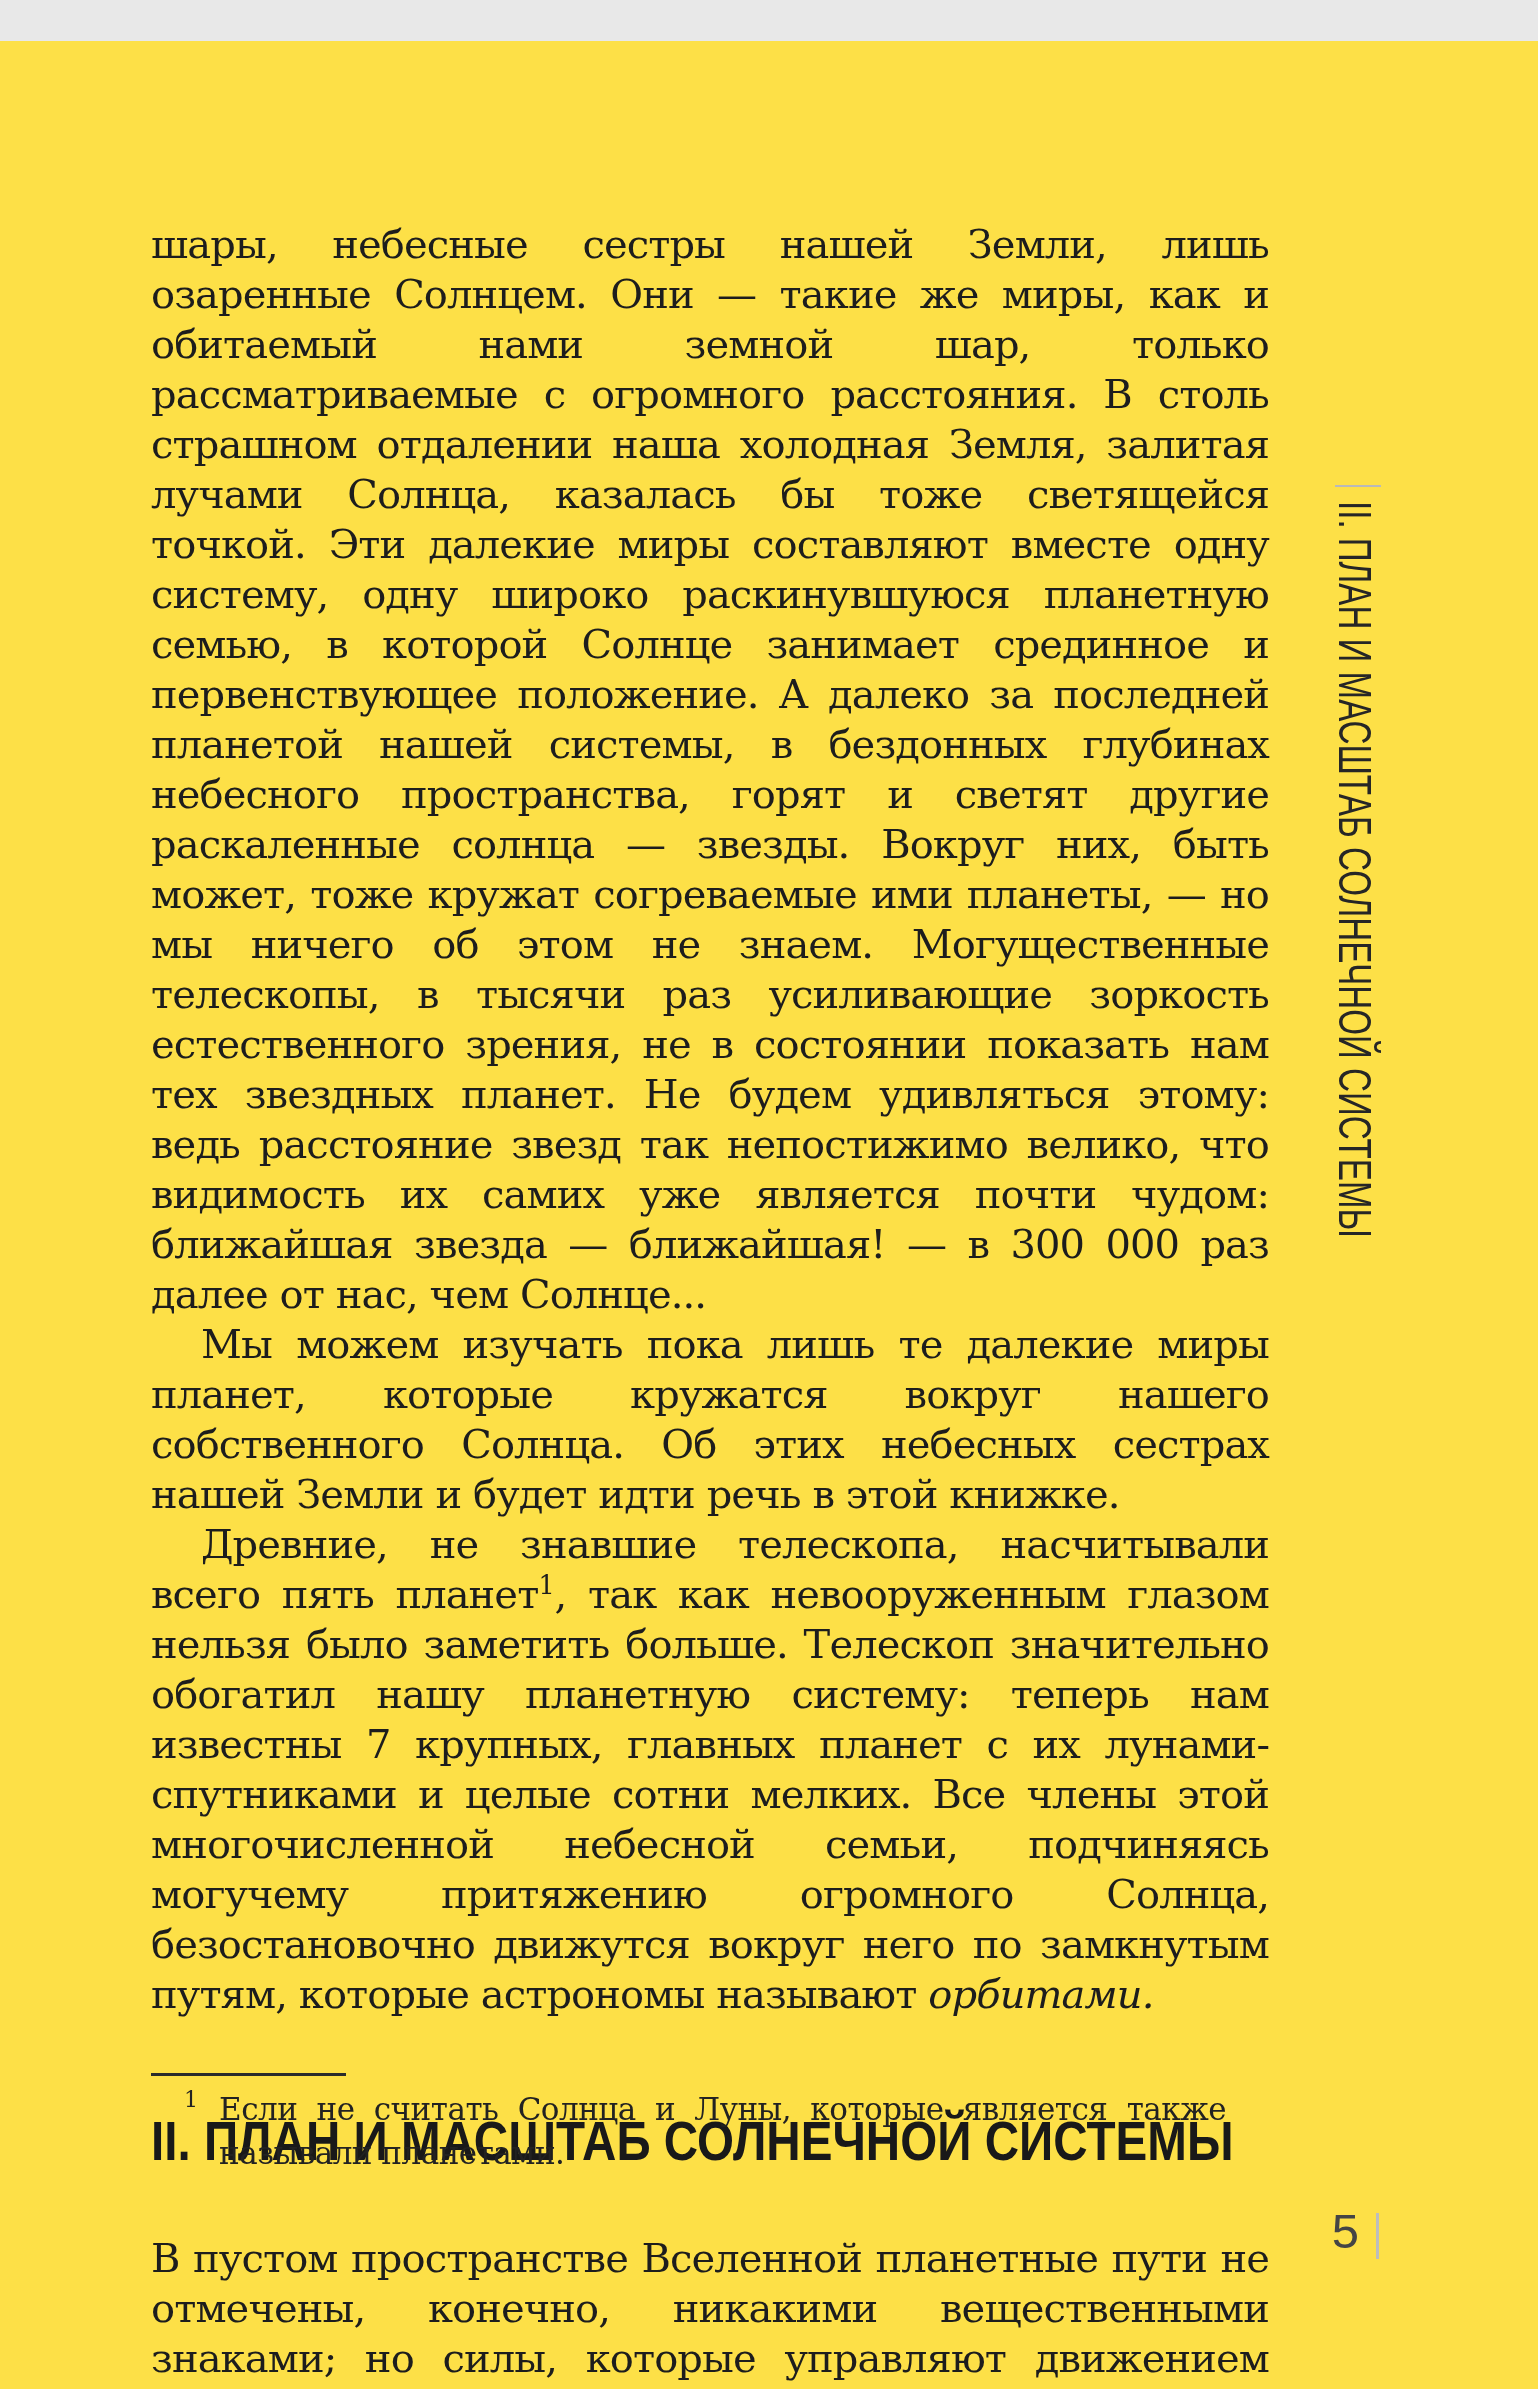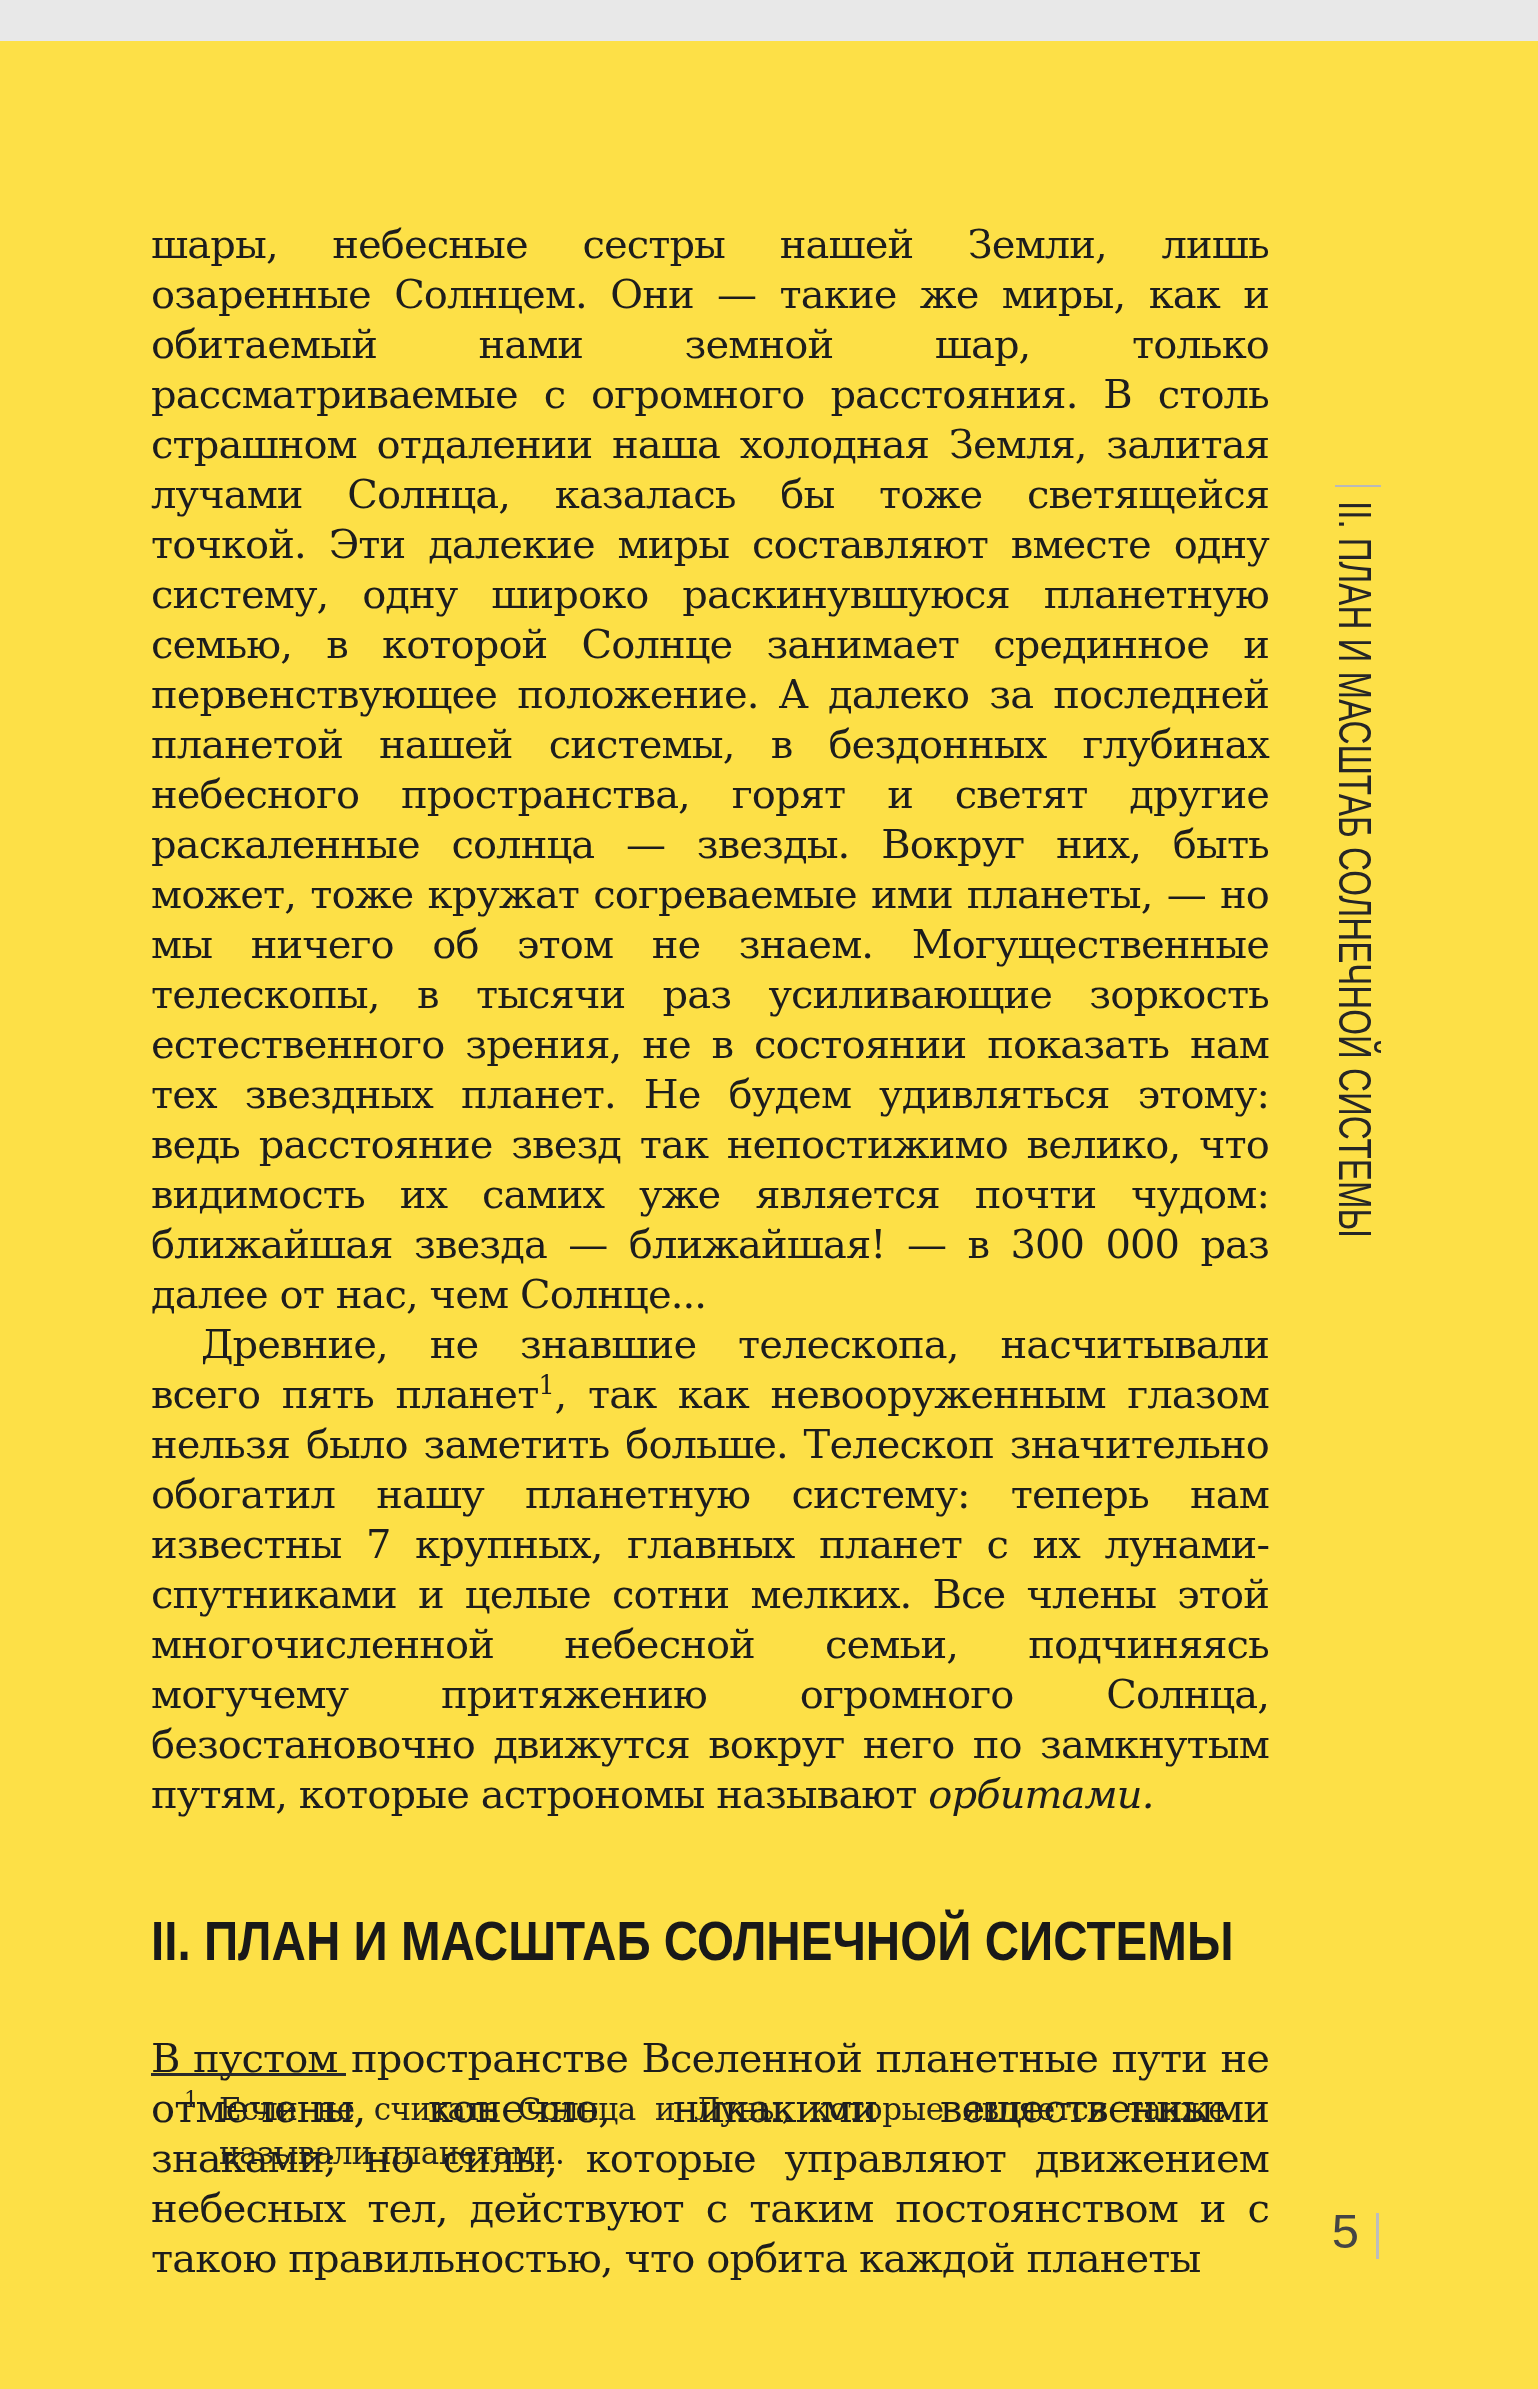--- a/index.html
+++ b/index.html
@@ -131,20 +131,21 @@
   }
 </style>
 </head>
 <body>
 
 <div class="page">
 
   <main class="text-column">
     <p class="body-par">шары, небесные сестры нашей Земли, лишь озаренные Солнцем. Они — такие же миры, как и обитаемый нами земной шар, только рассматриваемые с огромного расстояния. В столь страшном отдалении наша холодная Земля, залитая лучами Солнца, казалась бы тоже светящейся точкой. Эти далекие миры составляют вместе одну систему, одну широко раскинувшуюся планетную семью, в которой Солнце занимает срединное и первенствующее положение. А далеко за последней планетой нашей системы, в бездонных глубинах небесного пространства, горят и светят другие раскаленные солнца — звезды. Вокруг них, быть может, тоже кружат согреваемые ими планеты, — но мы ничего об этом не знаем. Могущественные телескопы, в тысячи раз усиливающие зоркость естественного зрения, не в состоянии показать нам тех звездных планет. Не будем удивляться этому: ведь расстояние звезд так непостижимо велико, что видимость их самих уже является почти чудом: ближайшая звезда — ближайшая! — в 300 000 раз далее от нас, чем Солнце...</p>
 
+    <p class="body-par indent">Мы можем изучать пока лишь те далекие миры планет, которые кружатся вокруг нашего собственного Солнца. Об этих небесных сестрах нашей Земли и будет идти речь в этой книжке.</p>
 
     <p class="body-par indent"><span>Древние, не знавшие телескопа, насчитывали всего пять планет</span><sup class="fn-ref">1</sup><span>, так как невооруженным глазом нельзя было заметить больше. Телескоп значительно обогатил нашу планетную систему: теперь нам известны 7 крупных, главных планет с их лунами-спутниками и целые сотни мелких. Все члены этой многочисленной небесной семьи, подчиняясь могучему притяжению огромного Солнца, безостановочно движутся вокруг него по замкнутым путям, которые астрономы называют </span><em class="term">орбитами.</em></p>
 
     <h2 class="section-heading">II. ПЛАН И МАСШТАБ СОЛНЕЧНОЙ СИСТЕМЫ</h2>
 
     <p class="body-par">В пустом пространстве Вселенной планетные пути не отмечены, конечно, никакими вещественными знаками; но силы, которые управляют движением небесных тел, действуют с таким постоянством и с такою правильностью, что орбита каждой планеты</p>
   </main>
 
   <div class="footnote-rule"></div>
 

